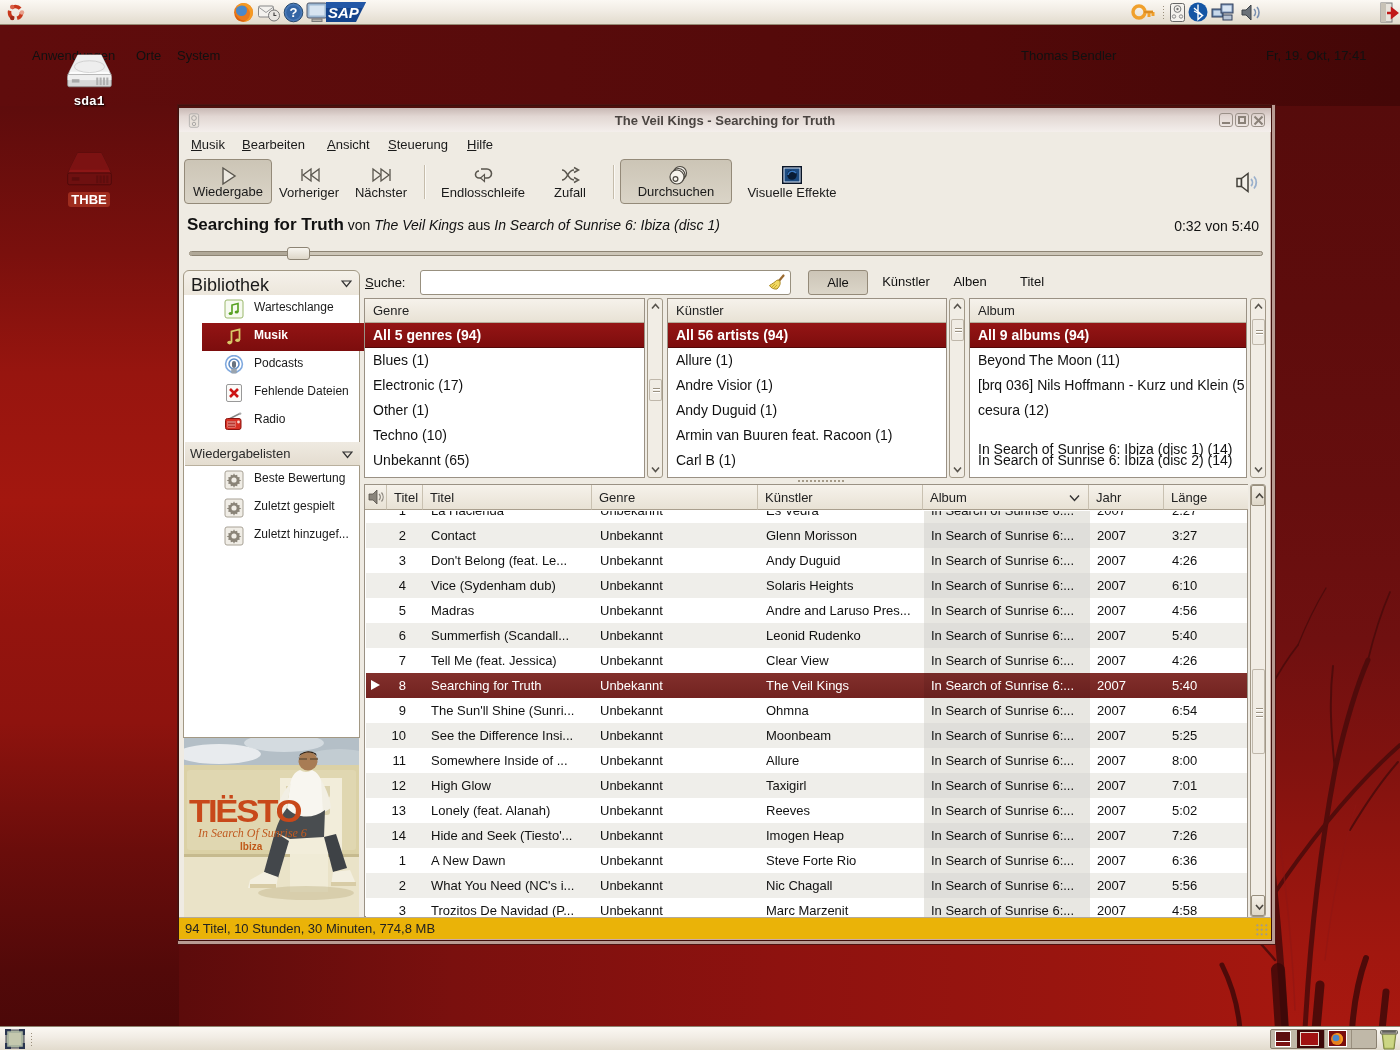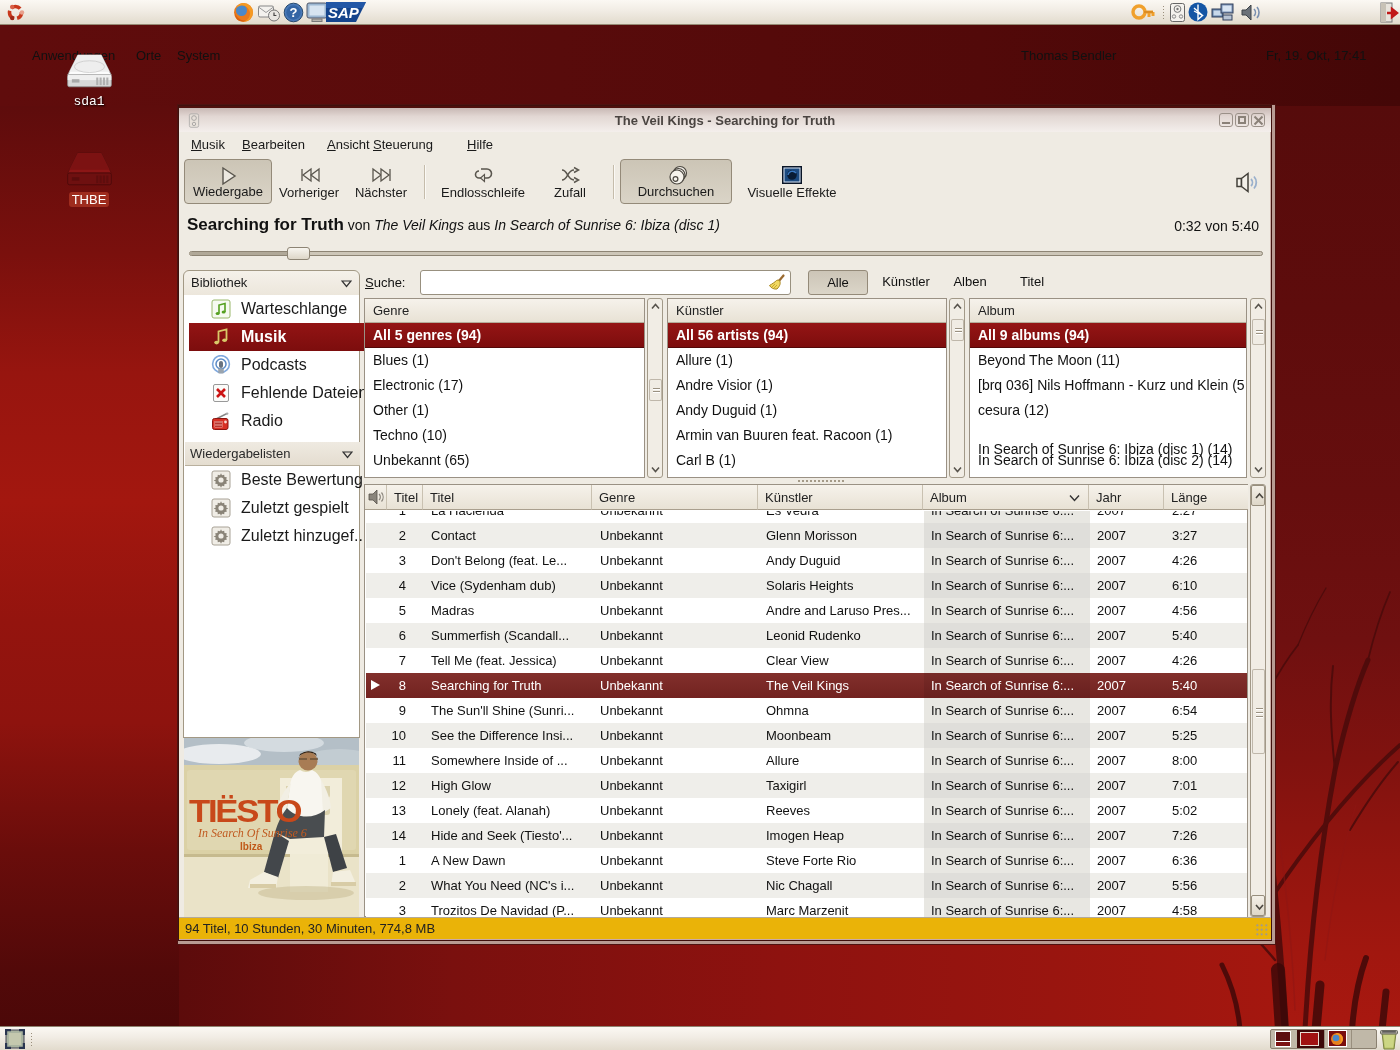--- a/index.html
+++ b/index.html
@@ -49,23 +49,23 @@
 #songrow { position:absolute; left:0px; top:106px; width:1092px; height:26px; color:#111; }
 #slider { position:absolute; left:10px; top:140px; width:1074px; height:15px; }
 
 
 #searchrow { position:absolute; left:186px; top:164px; width:906px; height:26px; font-size:13px; color:#111; }
 #searchbox { position:absolute; left:55px; top:0px; width:371px; height:25px; background:#fff; border:1px solid #98907f; border-radius:3px; }
 .togglebtn { position:absolute; top:0px; height:25px; line-height:24px; text-align:center; font-size:13px; color:#111; }
 .togglebtn.on { background:linear-gradient(180deg,#ccc5b7,#dbd5c8); border:1px solid #948a79; border-radius:3px; }
 
 
-#sidecombo { position:absolute; left:4px; top:164px; width:177px; height:42px; background:linear-gradient(180deg,#f5f1ea,#e6dfd2); border:1px solid #a29884; border-radius:6px; font-size:13px; color:#1a1a1a; }
+#sidecombo { position:absolute; left:4px; top:164px; width:177px; height:42px; background:linear-gradient(180deg,#f5f1ea,#e6dfd2); border:1px solid #a29884; border-radius:6px; font-size:18px; color:#1a1a1a; }
 #sidebar { position:absolute; left:4px; top:189px; width:177px; height:443px; background:#fff; border:1px solid #a29884; border-top:none; }
-.srow { position:absolute; left:5px; width:183px; height:28px; font-size:16px; color:#1a1a1a; }
+.srow { position:absolute; left:18px; width:183px; height:28px; font-size:12px; color:#1a1a1a; }
 .srow .txt { position:absolute; left:52px; top:5px; }
 .srow.sel { background:linear-gradient(180deg,#931414,#7c0d0d); color:#fff; font-weight:bold; }
 .sicon { position:absolute; left:22px; top:4px; width:20px; height:20px; }
 .shead { position:absolute; left:1px; width:175px; height:24px; background:linear-gradient(180deg,#efeae1,#e4ddd0); border-bottom:1px solid #b9b09e; font-size:13px; color:#2a2a2a; }
 #albumart { position:absolute; left:5px; top:632px; width:175px; height:179px; }
 
 
 .pane { position:absolute; top:192px; height:180px; background:#fff; border:1px solid #9a9184; }
 .phead { position:absolute; left:0; top:0; width:100%; height:24px; background:linear-gradient(180deg,#f6f2eb,#e8e2d5); border-bottom:1px solid #b5ac9a; font-size:13px; color:#222; }
 .phead span { position:absolute; left:8px; top:4px; }
@@ -92,21 +92,21 @@
 .c-tit { left:65px; }
 .c-gen { left:234px; }
 .c-art { left:400px; }
 .c-alb { left:558px; width:166px; padding-left:7px; top:0px !important; height:25px; line-height:25px; }
 .c-jahr { left:731px; }
 .c-len { left:806px; }
 .play { left:5px; top:7px !important; width:0; height:0; border-left:9px solid #fff; border-top:5px solid transparent; border-bottom:5px solid transparent; }
 #statusbar { position:absolute; left:0px; top:811px; width:1092px; height:22px; background:#eab308; border-top:1px solid #b3aa9a; font-size:13px; color:#222; }
 
 
-.dicon { position:absolute; text-align:center; color:#fff; font-size:13px; }
+.dicon { position:absolute; text-align:center; color:#fff; font-size:13px;font-weight:bold; }
 </style>
 </head>
 <body>
 <div id="wall"></div>
 <div id="stripL"></div>
 <div id="stripTop"></div>
 <div id="stripR"></div>
 <div id="stripB"></div>
 <svg class="abs" style="left:1120px; top:540px;" width="280" height="490" viewBox="0 0 280 490">
   <g stroke="#4a0b0b" fill="none" stroke-linecap="round" opacity="0.85">
@@ -269,21 +269,21 @@
     <div class="winbtn" style="right:6px;">
       <svg width="13" height="13" viewBox="0 0 13 13">
           <path d="M2.5 2.5 L10.5 10.5 M10.5 2.5 L2.5 10.5" stroke="#8a8178" stroke-width="2"></path>
         </svg>
     </div>
   </div>
   <div id="menubar">
     <div class="menuitem" style="left:12px;"><u>M</u>usik</div>
     <div class="menuitem" style="left:63px;"><u>B</u>earbeiten</div>
     <div class="menuitem" style="left:148px;"><u>A</u>nsicht</div>
-    <div class="menuitem" style="left:194px;"><u>S</u>teuerung</div>
+    <div class="menuitem" style="left:209px;"><u>S</u>teuerung</div>
     <div class="menuitem" style="left:288px;"><u>H</u>ilfe</div>
   </div>
   <div id="toolbar">
     <div class="tbtn pressed" style="left:5px; width:88px;">
       <svg width="22" height="22" viewBox="0 0 22 22">
           <path d="M6 3 L18 11 L6 19 Z" fill="#ece8e0" stroke="#5a564e" stroke-width="1.4"></path>
         </svg>
       <div class="lbl">Wiedergabe</div>
     </div>
     <div class="tbtn" style="left:95px; width:70px;">

